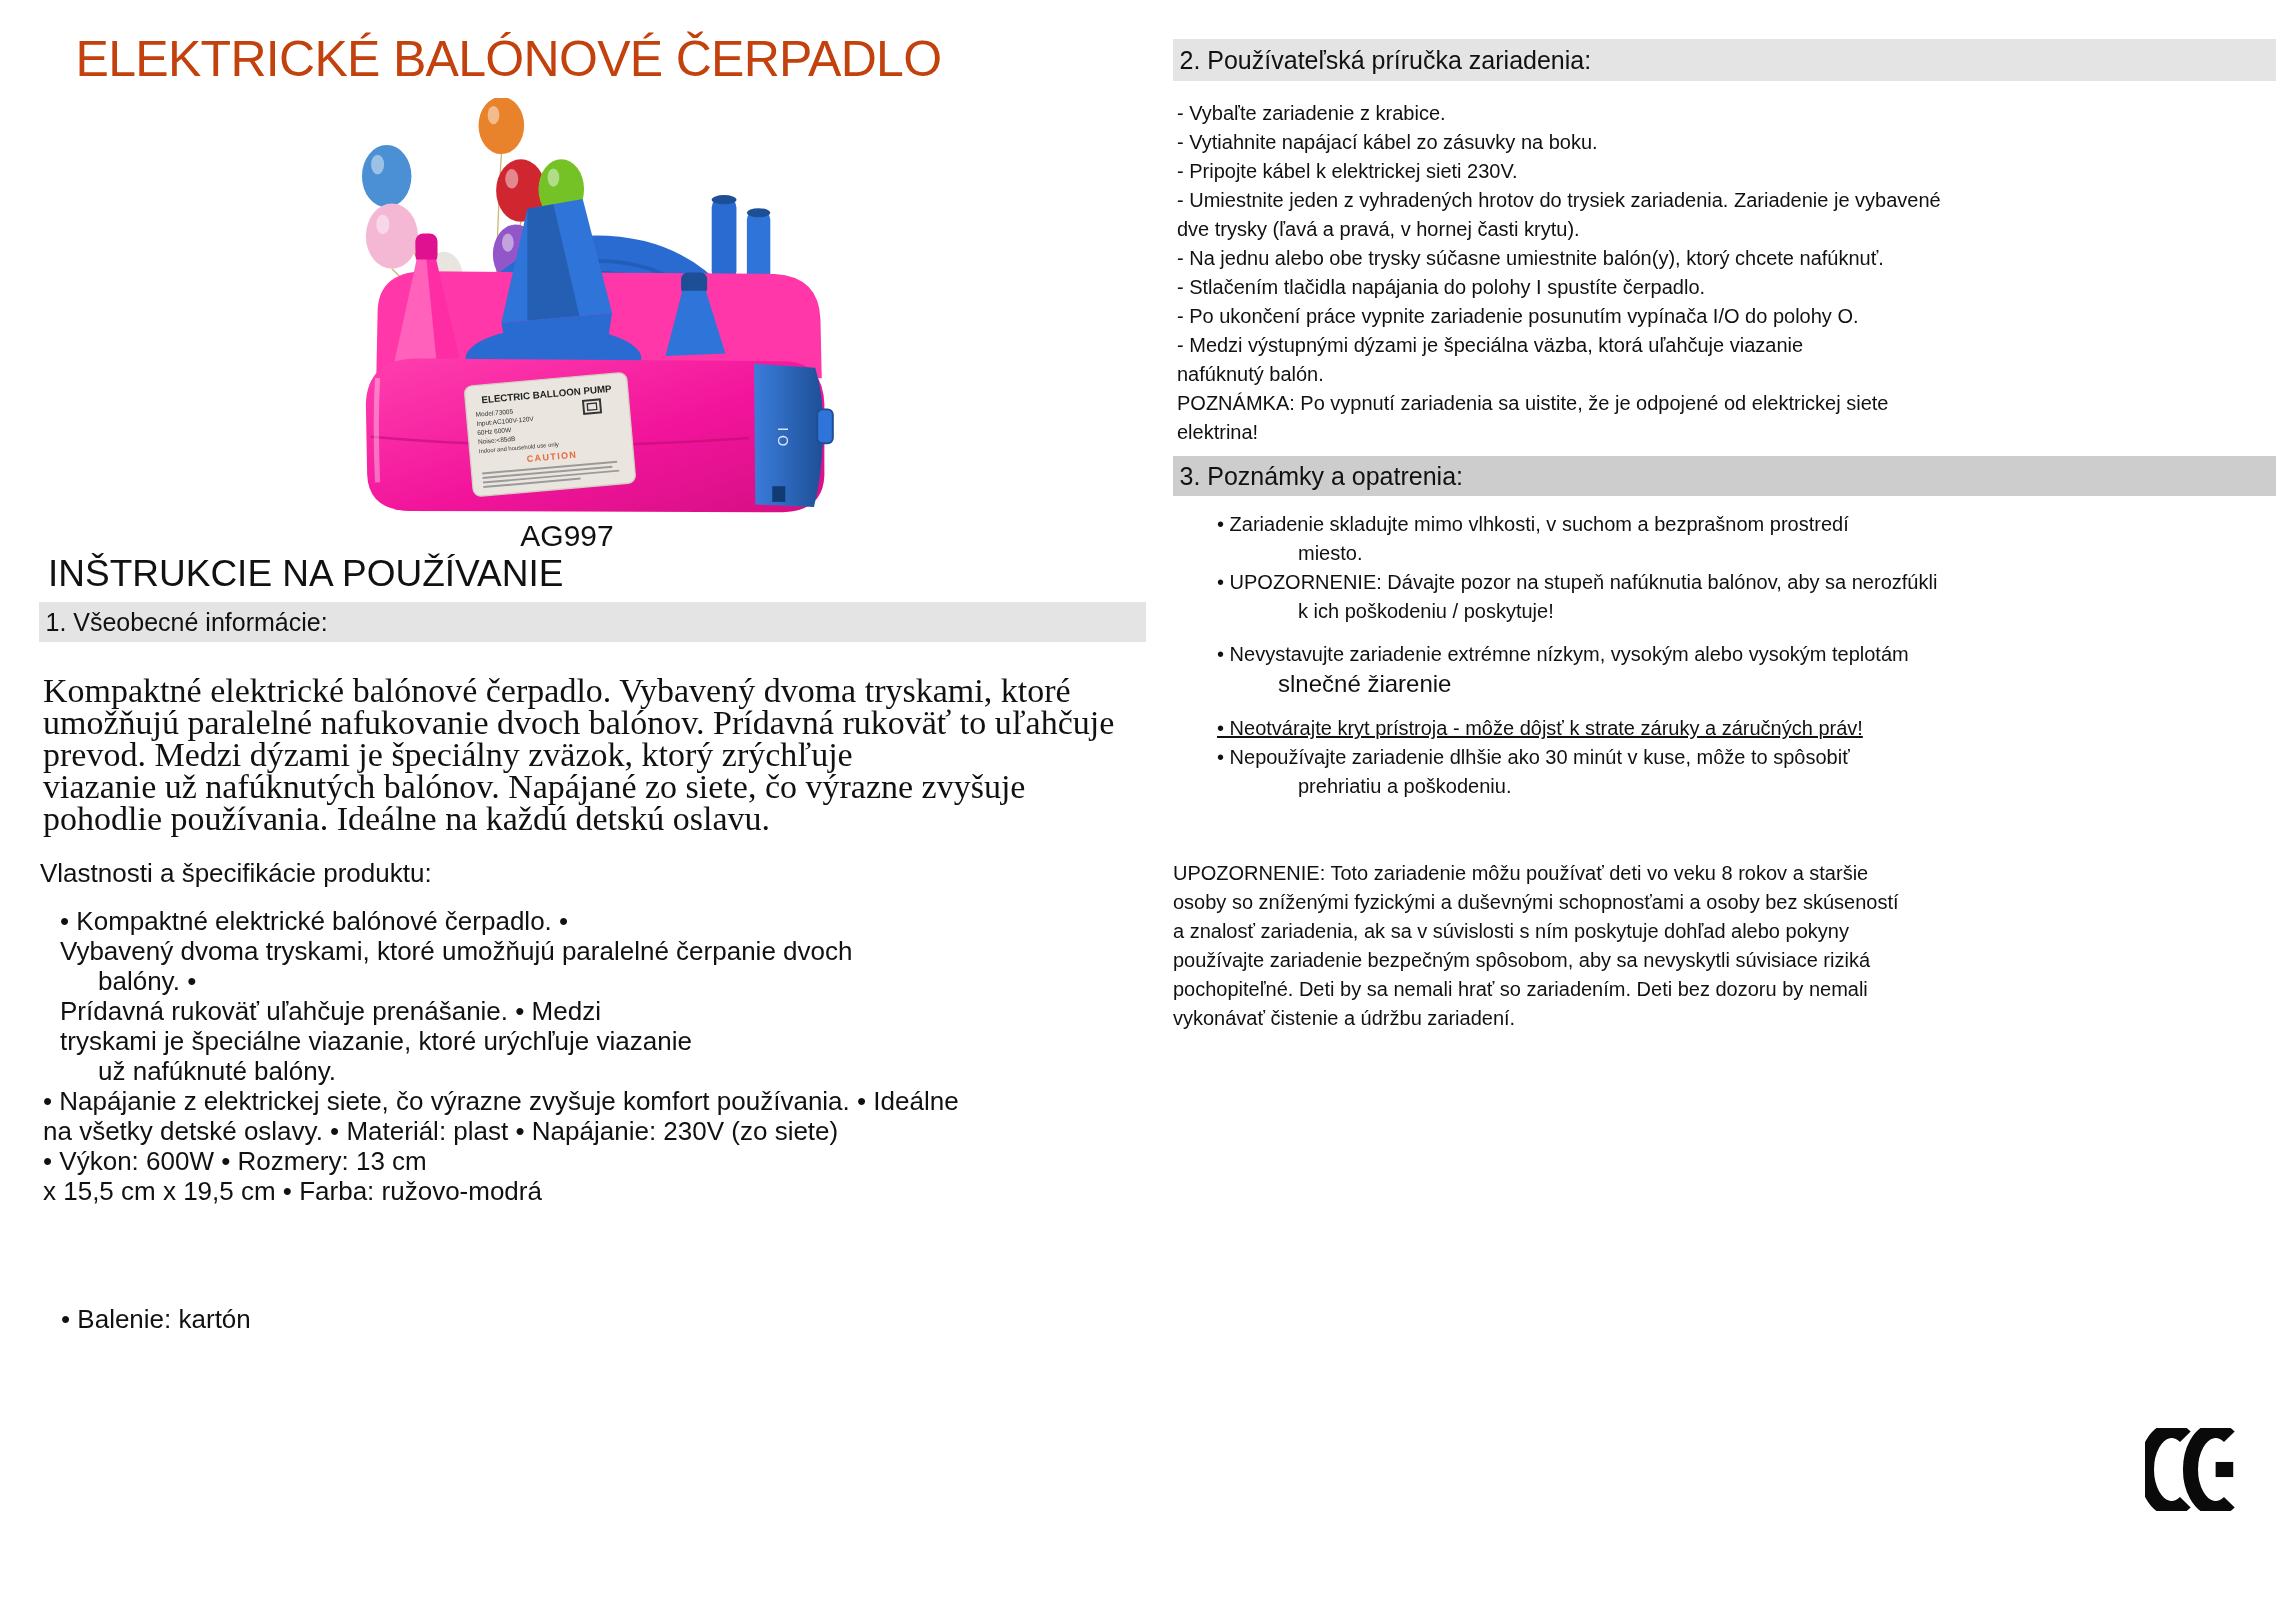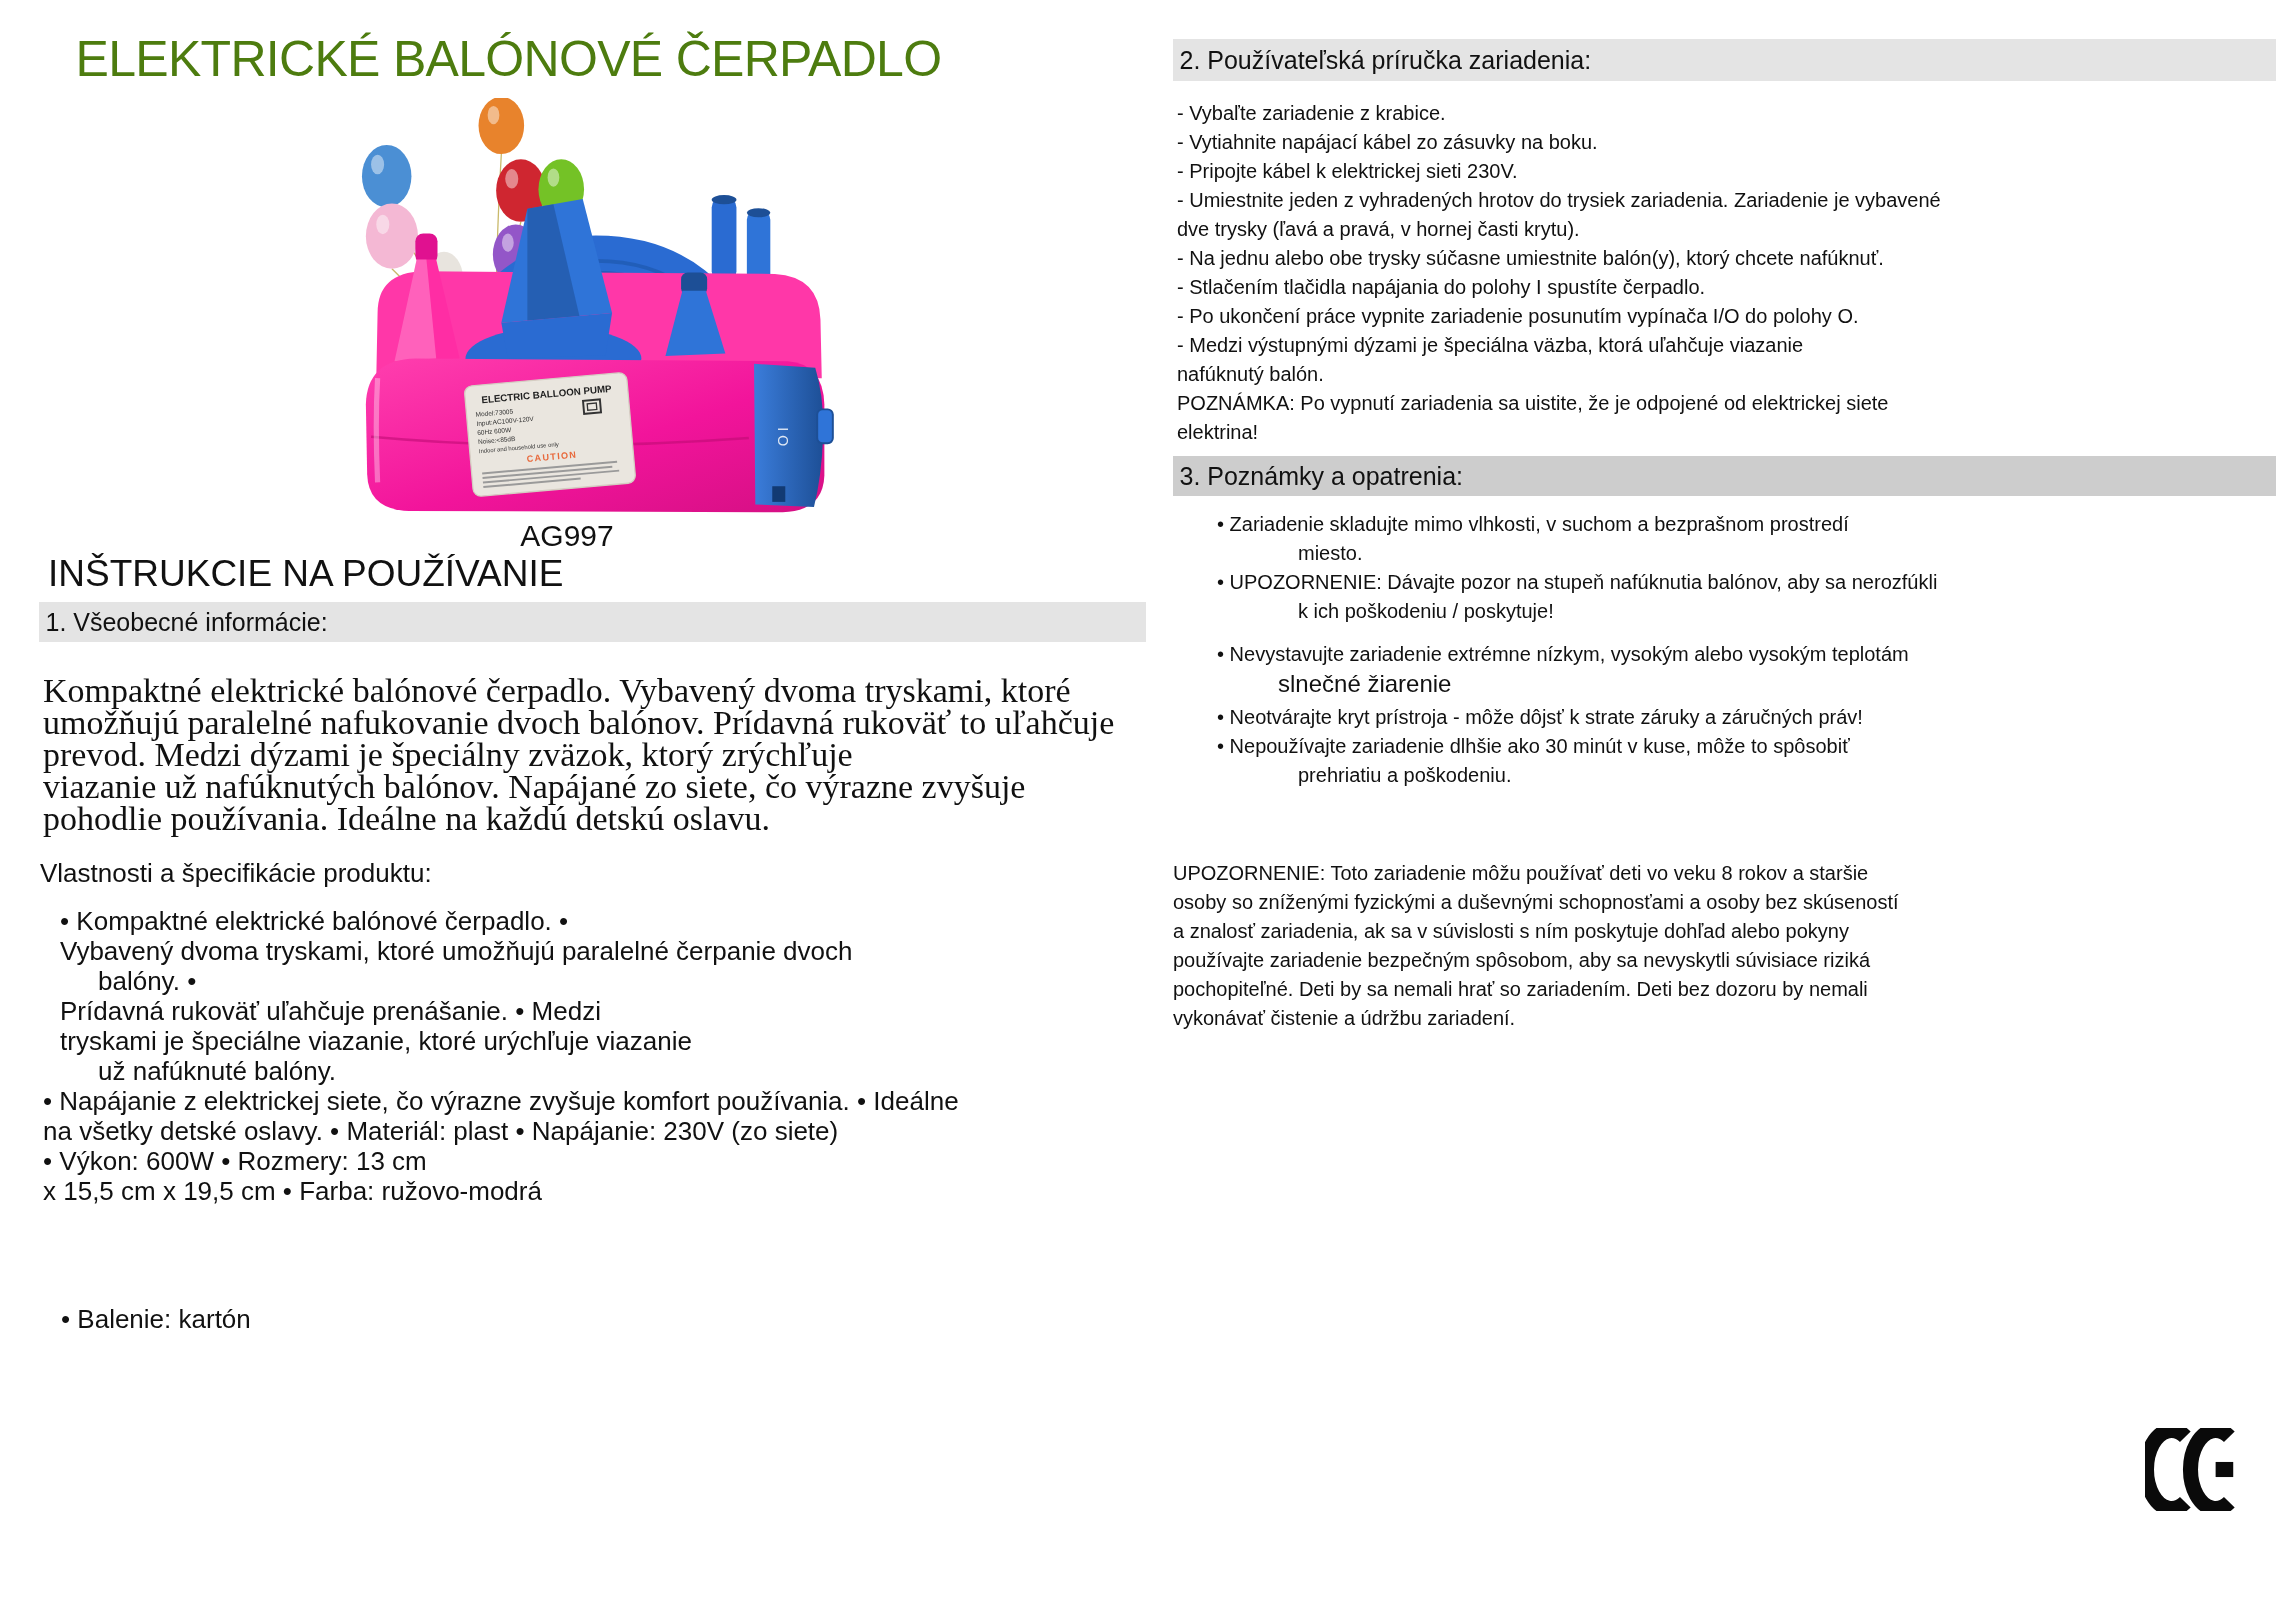--- a/index.html
+++ b/index.html
@@ -1,21 +1,21 @@
 <!DOCTYPE html>
 <html style="font-size:10.4px"><head>
 <meta charset="utf-8">
 <style>
   html,body{margin:0;padding:0;background:#ffffff;}
   #page{position:relative;width:2284px;height:1616px;background:#ffffff;overflow:hidden;
         font-family:"Liberation Sans","DejaVu Sans",sans-serif;color:#111;}
   .abs{position:absolute;}
   .nowrap{white-space:nowrap;}
   
-  #title{left:39px;top:30px;width:939px;text-align:center;font-size:50px;letter-spacing:-0.7px;color:#4d7c0f;}
+  #title{left:39px;top:30px;width:939px;text-align:center;font-size:50px;letter-spacing:-0.7px;color:#c2410c;}
   #figure{left:332px;top:98px;}
   #model{left:39px;top:519px;width:1056px;text-align:center;font-size:30px;}
   #subtitle{left:48px;top:553px;width:1056px;text-align:left;font-size:37px;}
   .barlight{background:#e4e4e4;}
   .bardark{background:#cdcdcd;}
   .secbar{font-size:25px;display:flex;align-items:center;padding-left:6.5px;box-sizing:border-box;}
   #bar1{left:39px;top:602px;width:1107px;height:40px;}
   #para1{left:43px;top:675px;font-size:34px;line-height:32px;font-family:Liberation Serif, serif;}
   #featHead{left:40px;top:858px;font-size:26px;}
   #features{left:43px;top:906px;font-size:26px;line-height:30px;}
@@ -24,21 +24,21 @@
   .i2{padding-left:55px;}
   
   #bar2{left:1173px;top:39px;width:1103px;height:42px;}
   #s2lines{left:1177px;top:99px;font-size:20px;line-height:29px;}
   #bar3{left:1173px;top:456px;width:1103px;height:40px;}
   #s3list{left:1177px;top:510px;font-size:20px;line-height:29px;}
   #s3list .b{padding-left:40px;}
   #s3list .c{padding-left:121px;}
   #s3list .clg{padding-left:101px;font-size:24px;}
   #s3list .g1{margin-top:14.3px;}
-  #s3list .g2{margin-top:5px;}
+  #s3list .g2{margin-top:16px;text-decoration:underline;}
   #warning{left:1173px;top:859px;font-size:20px;line-height:29px;}
   #ce{left:2145px;top:1428px;}
 </style>
 </head>
 <body>
 
 <div id="page">
 
   <div id="title" class="abs nowrap">ELEKTRICKÉ BALÓNOVÉ ČERPADLO</div>
 

